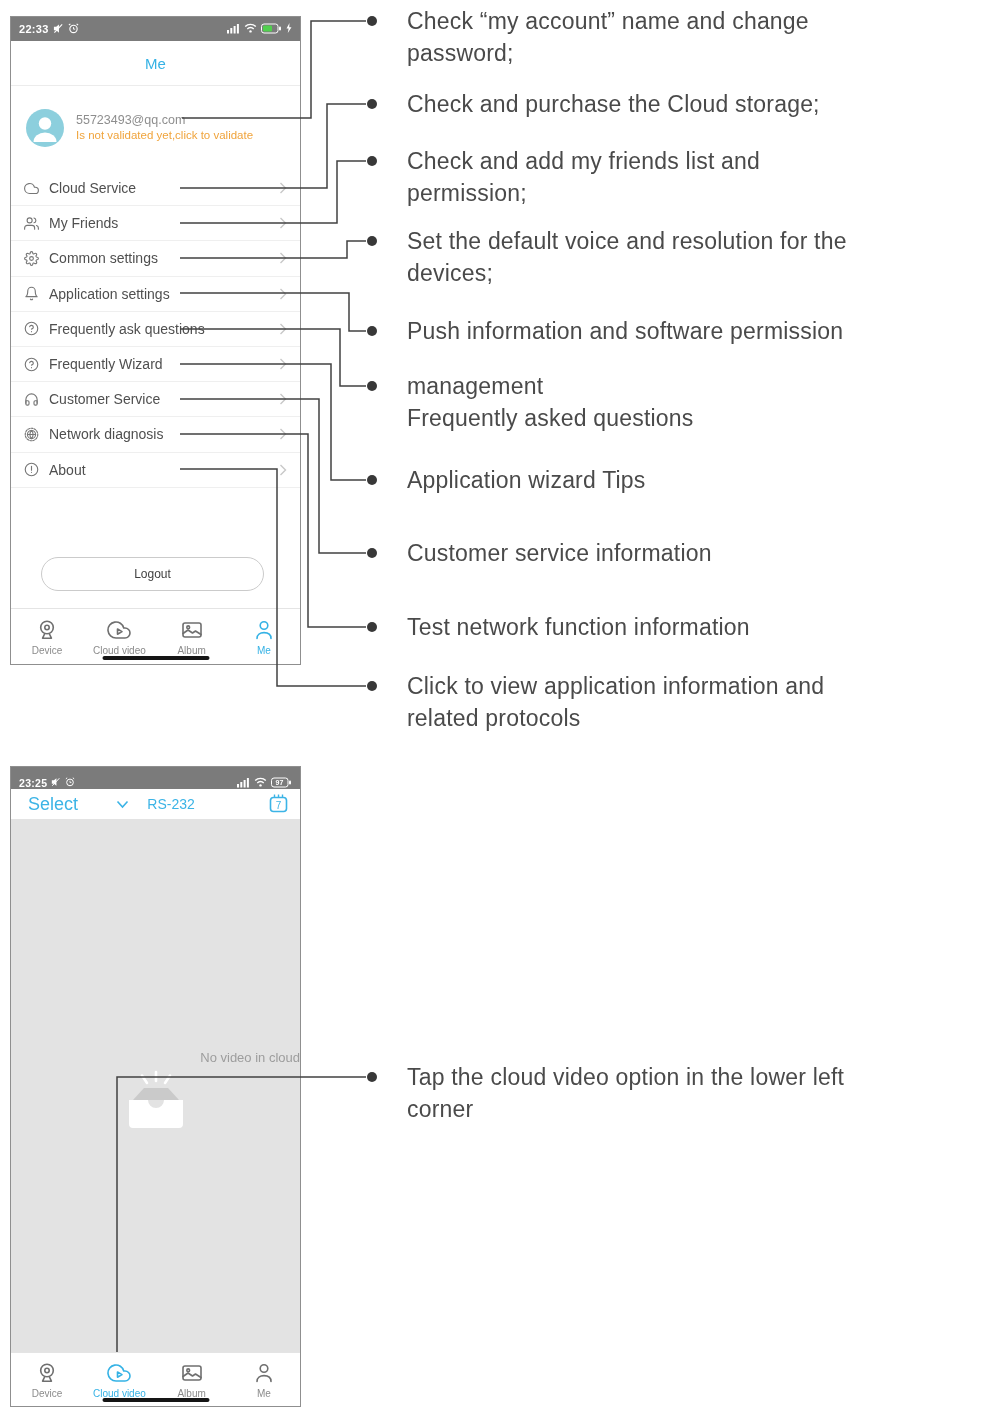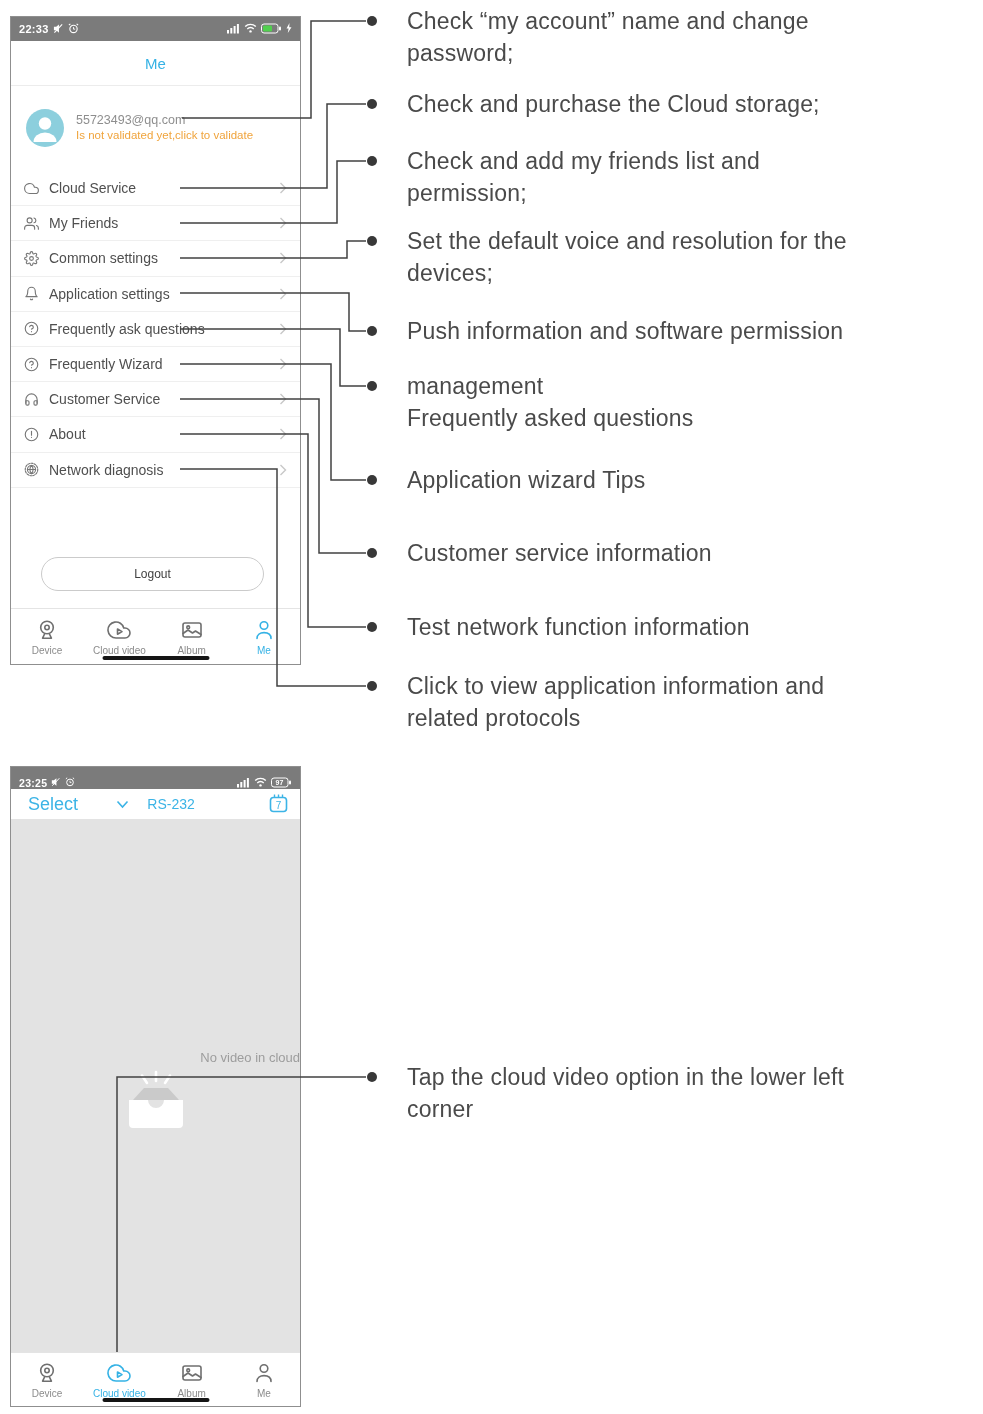--- a/index.html
+++ b/index.html
@@ -237,43 +237,43 @@
       <span class="chev">
           <svg width="8" height="12" viewBox="0 0 8 12">
             <polyline points="1.5,1 6.5,6 1.5,11" fill="none" stroke="currentColor" stroke-width="1.4"></polyline>
           </svg>
         </span>
     </div>
 
     <div class="mrow">
       <span class="micon">
           <svg viewBox="0 0 24 24" fill="none" stroke="currentColor" stroke-width="1.8" stroke-linecap="round" stroke-linejoin="round">
-            <circle cx="12" cy="12" r="10"></circle>
-            <line x1="12" y1="7" x2="12" y2="13"></line>
-            <line x1="12" y1="16.5" x2="12.01" y2="16.5"></line>
-          </svg>
-        </span>
-      <span class="mlabel">About</span>
-      <span class="chev">
-          <svg width="8" height="12" viewBox="0 0 8 12">
-            <polyline points="1.5,1 6.5,6 1.5,11" fill="none" stroke="currentColor" stroke-width="1.4"></polyline>
-          </svg>
-        </span>
-    </div>
-
-    <div class="mrow">
-      <span class="micon">
-          <svg viewBox="0 0 24 24" fill="none" stroke="currentColor" stroke-width="1.8" stroke-linecap="round" stroke-linejoin="round">
             <circle cx="12" cy="12" r="10" stroke-dasharray="3 2"></circle>
             <circle cx="12" cy="12" r="6.5"></circle>
             <line x1="5.5" y1="12" x2="18.5" y2="12"></line>
             <path d="M12 5.5a10 10 0 0 1 2.6 6.5 10 10 0 0 1-2.6 6.5 10 10 0 0 1-2.6-6.5A10 10 0 0 1 12 5.5z"></path>
           </svg>
         </span>
       <span class="mlabel">Network diagnosis</span>
+      <span class="chev">
+          <svg width="8" height="12" viewBox="0 0 8 12">
+            <polyline points="1.5,1 6.5,6 1.5,11" fill="none" stroke="currentColor" stroke-width="1.4"></polyline>
+          </svg>
+        </span>
+    </div>
+
+    <div class="mrow">
+      <span class="micon">
+          <svg viewBox="0 0 24 24" fill="none" stroke="currentColor" stroke-width="1.8" stroke-linecap="round" stroke-linejoin="round">
+            <circle cx="12" cy="12" r="10"></circle>
+            <line x1="12" y1="7" x2="12" y2="13"></line>
+            <line x1="12" y1="16.5" x2="12.01" y2="16.5"></line>
+          </svg>
+        </span>
+      <span class="mlabel">About</span>
       <span class="chev">
           <svg width="8" height="12" viewBox="0 0 8 12">
             <polyline points="1.5,1 6.5,6 1.5,11" fill="none" stroke="currentColor" stroke-width="1.4"></polyline>
           </svg>
         </span>
     </div>
   </div>
 
   <div class="logout">Logout</div>
 

